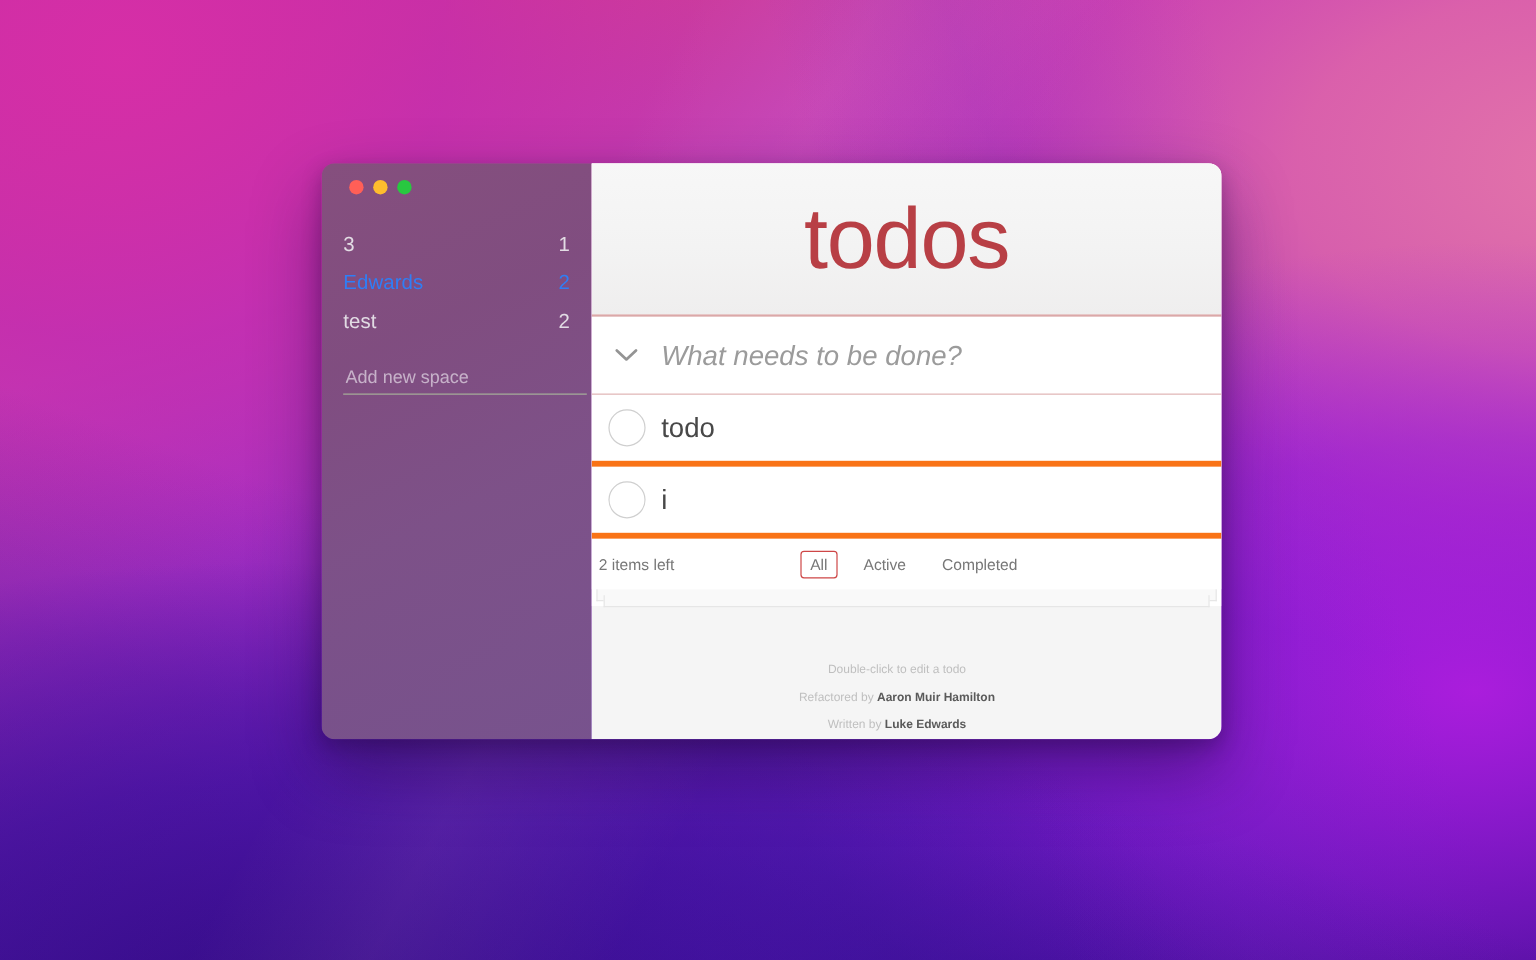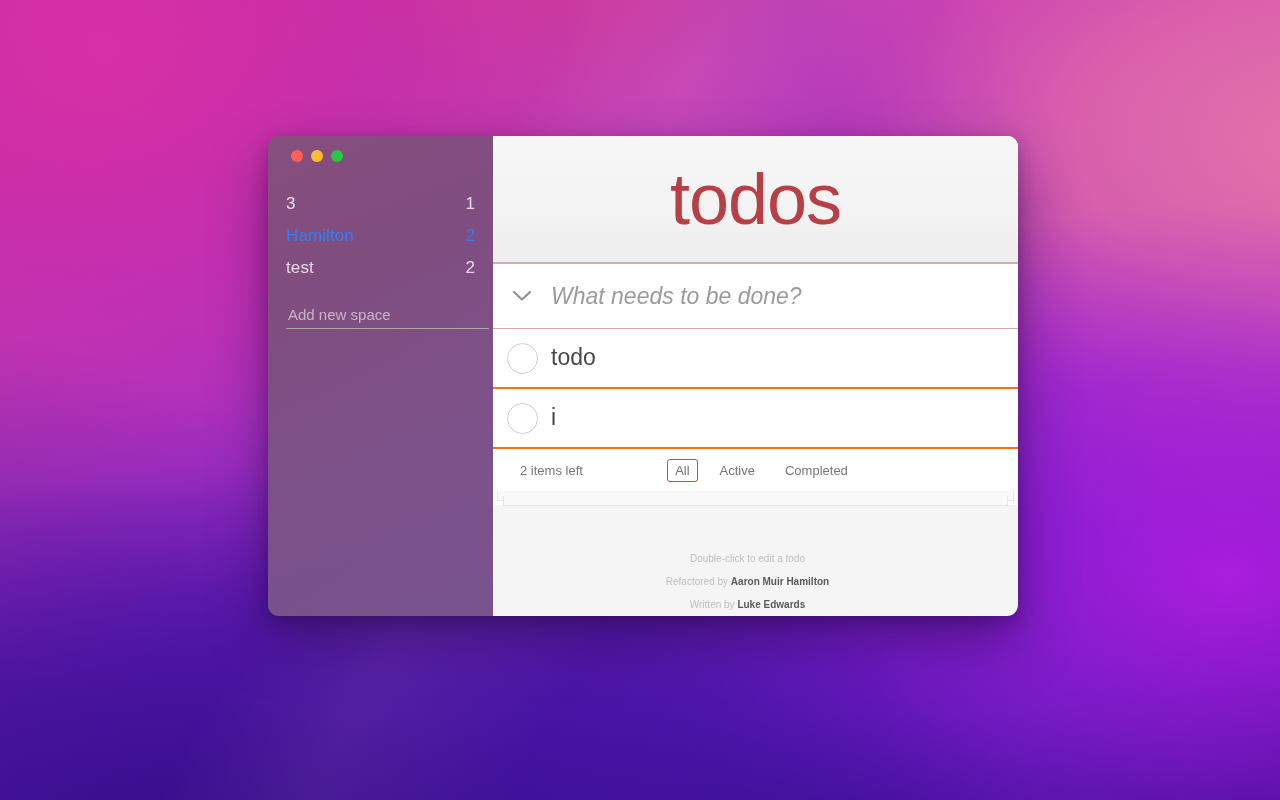--- a/index.html
+++ b/index.html
@@ -235,21 +235,21 @@
     font-style: italic;
     font-weight: 300;
   }
 
   .todo-item {
     position: relative;
     height: 60px;
     display: flex;
     align-items: center;
     background: #ffffff;
-    border-bottom: 2px solid #f97316;
+    border-bottom: 5px solid #f97316;
   }
   .todo-toggle {
     width: 58px;
     display: flex;
     align-items: center;
     justify-content: center;
     cursor: pointer;
   }
   .todo-toggle .circle {
     width: 31px;
@@ -264,21 +264,21 @@
     color: #484848;
     line-height: 1.2;
     word-break: break-all;
   }
 
   #todo-footer {
     height: 42px;
     display: flex;
     align-items: center;
     background: #ffffff;
-    padding: 0 27px;
+    padding: 0 6px;
     font-size: 13px;
     color: #777777;
     position: relative;
     z-index: 3;
   }
   #todo-count { flex: 0 0 auto; }
   #filters {
     position: absolute;
     left: 12px; right: 0;
     display: flex;
@@ -345,21 +345,21 @@
         <div class="tl tl-minimize"></div>
         <div class="tl tl-zoom"></div>
       </div>
 
       <div id="space-list">
         <div class="space-row">
           <span class="space-name">3</span>
           <span class="space-count">1</span>
         </div>
         <div class="space-row selected">
-          <span class="space-name">Hamilton</span>
+          <span class="space-name">Edwards</span>
           <span class="space-count">2</span>
         </div>
         <div class="space-row">
           <span class="space-name">test</span>
           <span class="space-count">2</span>
         </div>
       </div>
 
       <div id="add-space-row">
         <input id="add-space-input" type="text" placeholder="Add new space" style="">

